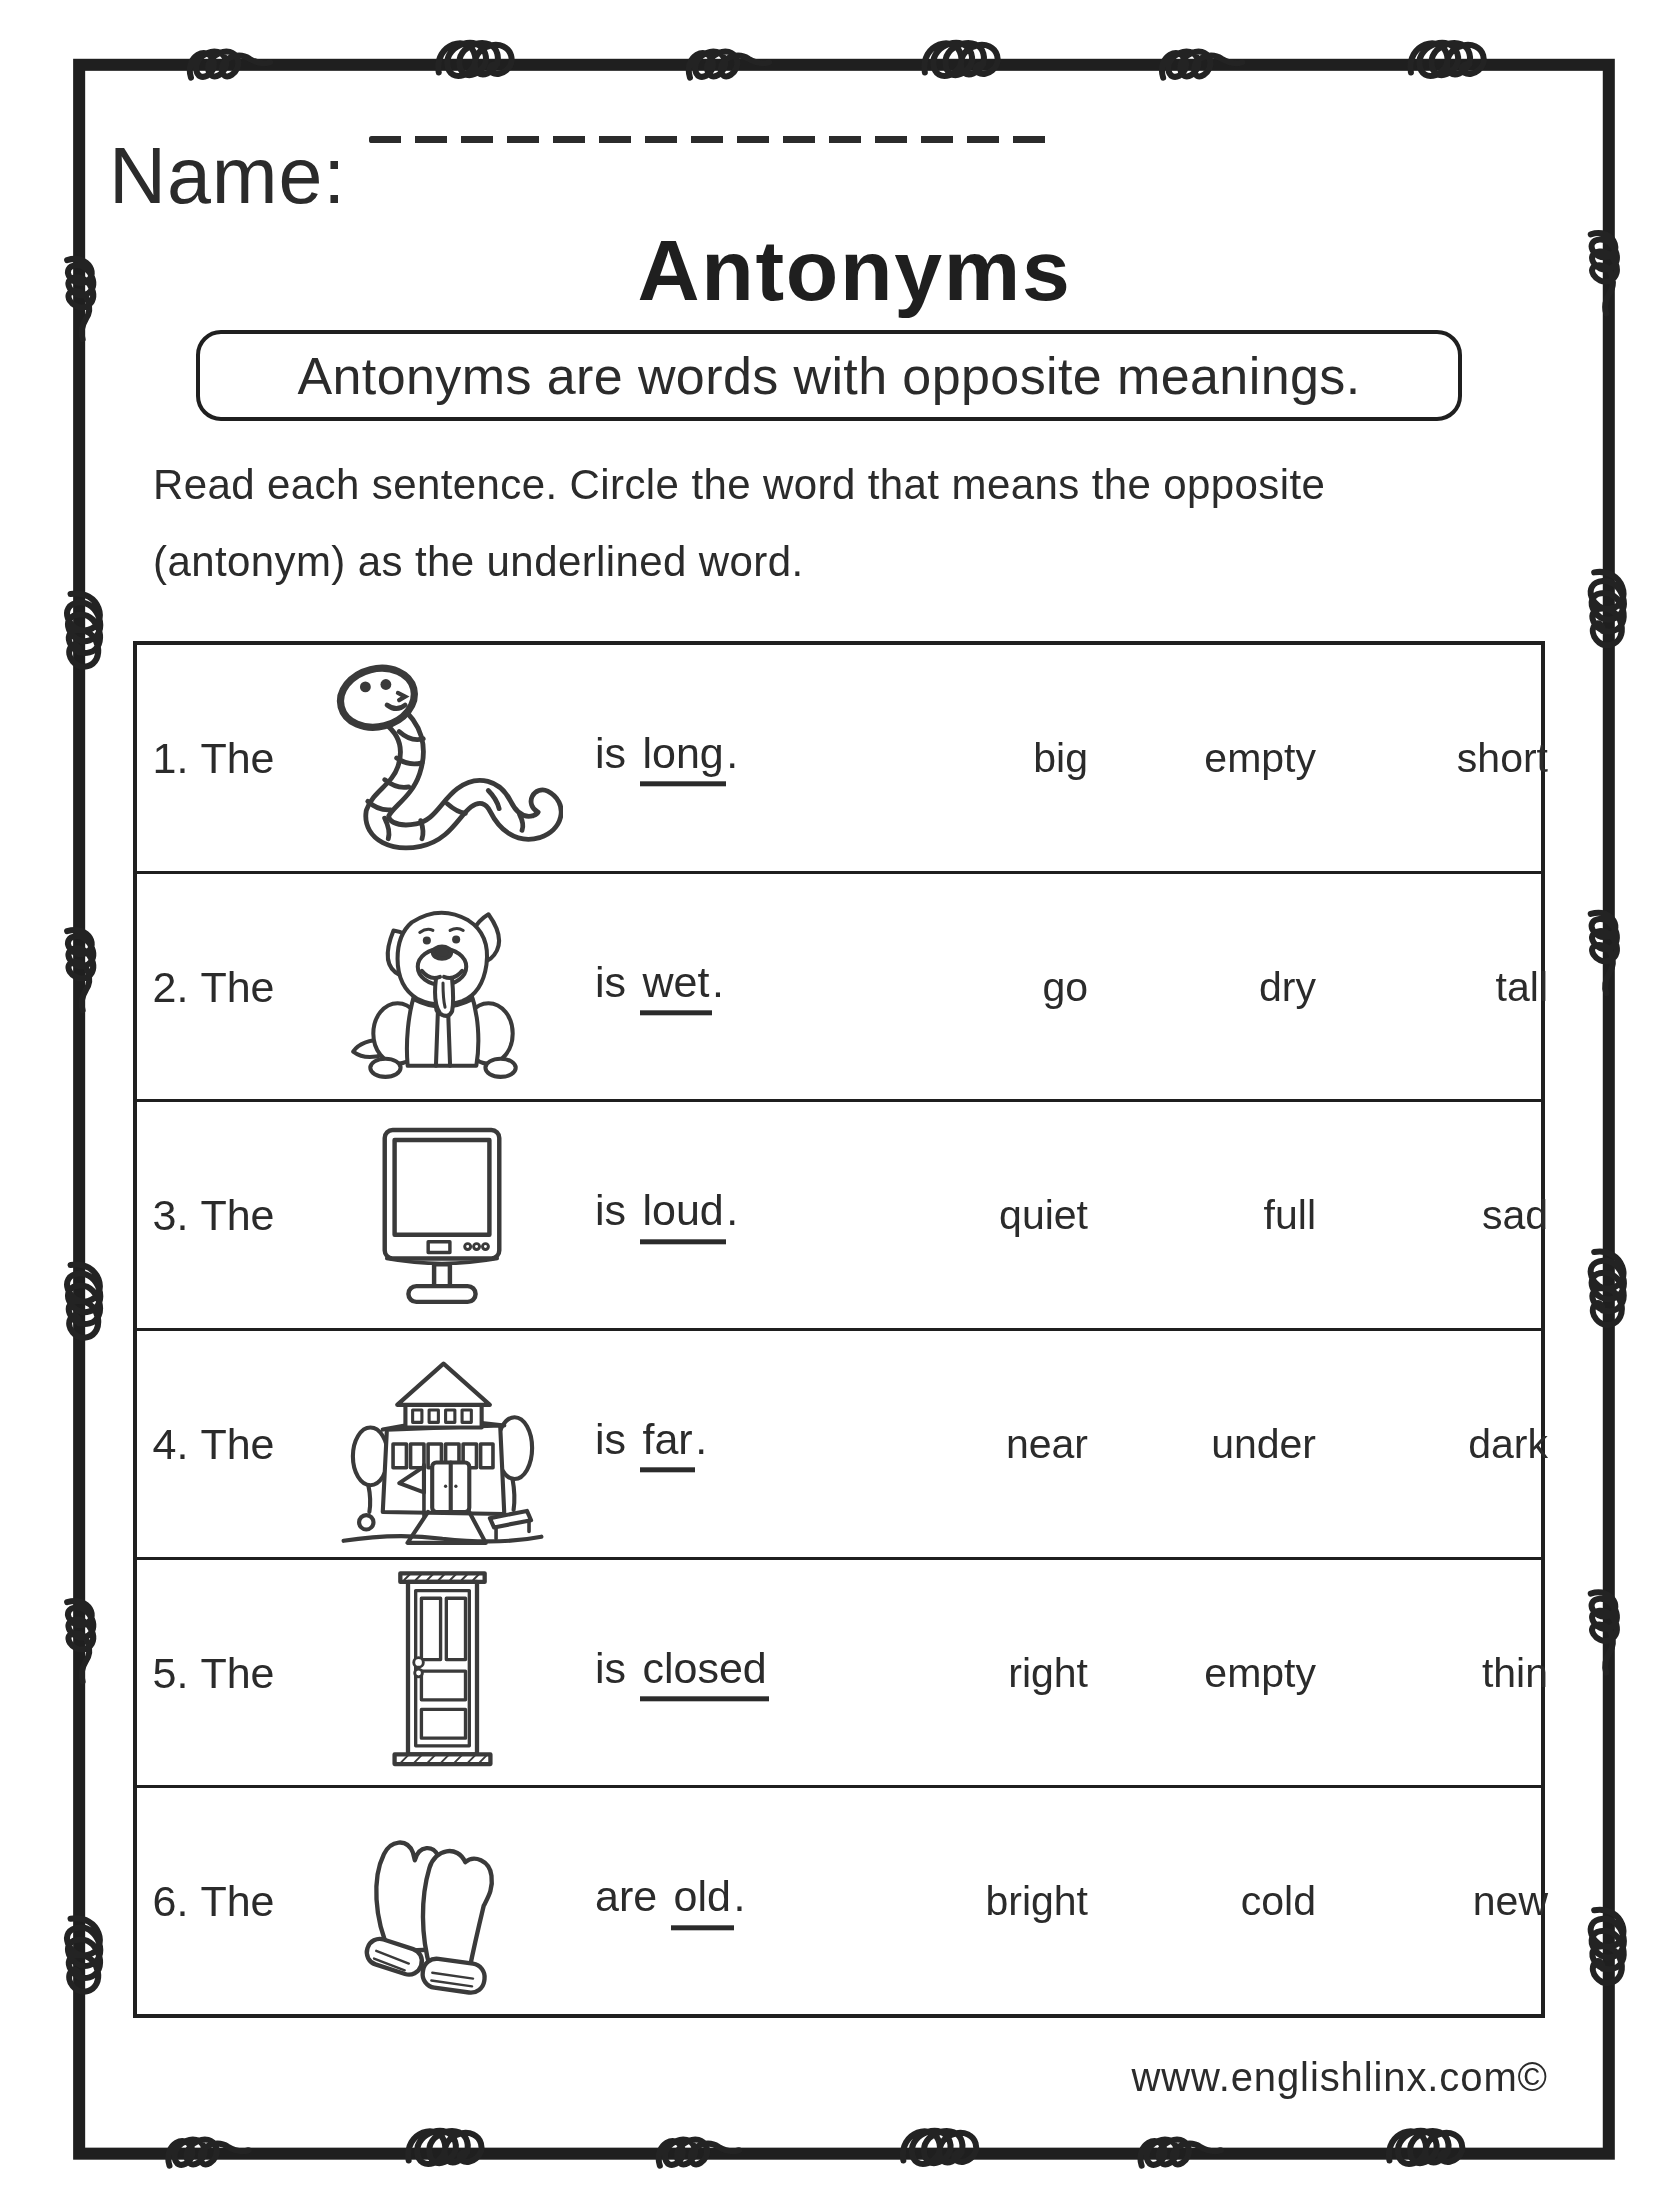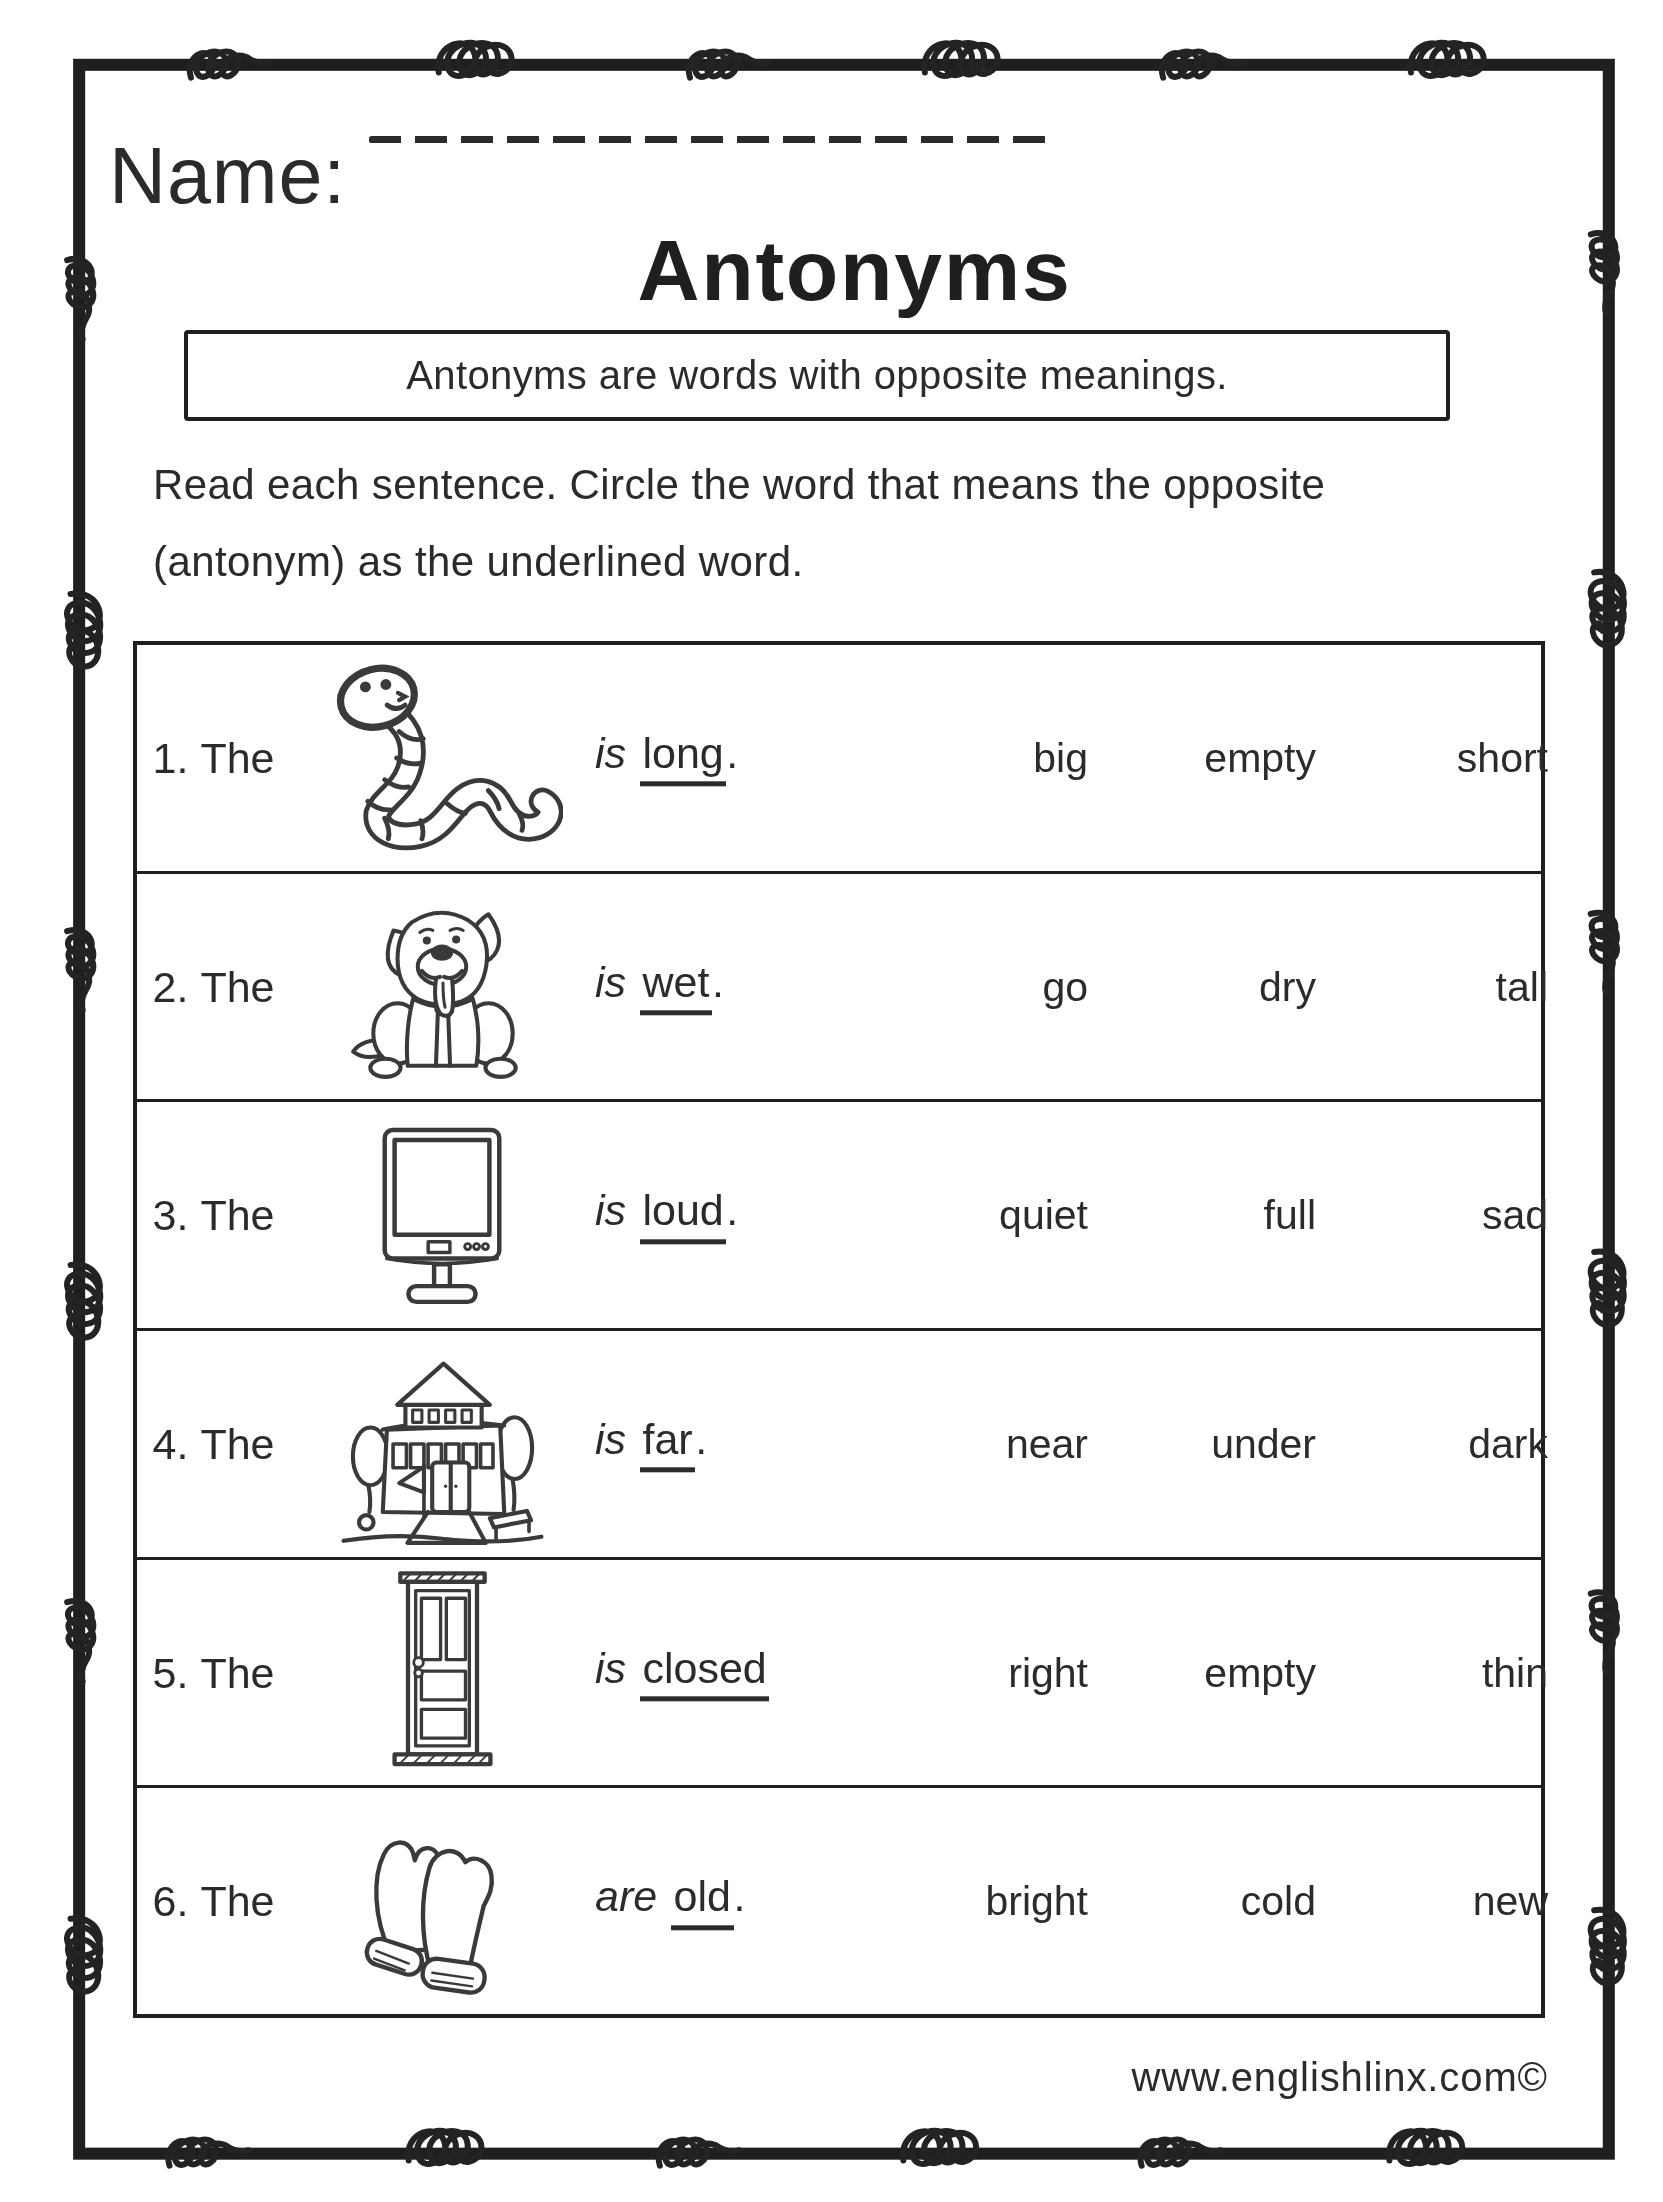--- a/index.html
+++ b/index.html
@@ -11,38 +11,38 @@
   .decor{position:absolute;left:0;top:0;width:1663px;height:2203px;pointer-events:none;}
 
   .name-row{position:absolute;left:109px;top:136px;display:flex;align-items:flex-start;}
   .name-label{font-size:79px;line-height:1;color:#2b2b2b;letter-spacing:0.9px;}
   .name-line{width:688px;height:6.9px;margin:0 0 6.9px 22.4px;border-radius:2.6px;
     background:repeating-linear-gradient(90deg,#2b2b2b 0 32px,transparent 32px 46px);}
 
   .title{position:absolute;left:133px;top:205px;width:1411px;margin:16px;text-align:center;
     font-size:86px;font-weight:700;letter-spacing:1.7px;color:#1f1f1f;}
 
-  .def-box{position:absolute;left:184px;top:330px;width:1258px;height:83px;
-    border:4.3px solid #1f1f1f;border-radius:4px;background:#fff;
-    display:flex;align-items:center;justify-content:center;font-size:40px;letter-spacing:0.4px;}
+  .def-box{position:absolute;left:196px;top:330px;width:1258px;height:83px;
+    border:4.3px solid #1f1f1f;border-radius:25px;background:#fff;
+    display:flex;align-items:center;justify-content:center;font-size:52px;letter-spacing:0.4px;}
 
   .instructions{position:absolute;left:153px;top:446px;width:1342px;font-size:42px;line-height:77px;letter-spacing:0.4px;}
 
   .table{position:absolute;left:133px;top:641px;width:1412px;height:1377px;
     border:4.3px solid #1f1f1f;display:flex;flex-direction:column;background:#fff;box-sizing:border-box;}
   .row{flex:1 1 0;position:relative;}
   .row + .row{border-top:3.4px solid #1f1f1f;}
   .numsub{position:absolute;left:15.5px;top:50%;transform:translateY(-50%);
     font-size:43px;display:flex;gap:12px;white-space:nowrap;}
   .pic{position:absolute;left:163px;top:50%;transform:translateY(-50%);width:284px;
     display:flex;align-items:center;justify-content:center;}
   .pic svg{display:block;}
   .sentence{position:absolute;left:458px;top:50%;transform:translateY(-50%);
     font-size:43px;display:flex;align-items:baseline;white-space:nowrap;}
-  .sentence .verb{margin-right:13.8px;font-style:italic;}
+  .sentence .verb{margin-right:13.8px;}
   .u{border-bottom:5.2px solid #2b2b2b;padding:0 2.6px 3.4px;}
   .c{position:absolute;top:50%;transform:translateY(-50%);width:194px;text-align:right;font-size:41px;}
   .c1{left:757px;} .c2{left:985px;} .c3{left:1217px;}
 
   .footer{position:absolute;left:133px;top:2055px;width:1415px;text-align:right;font-size:40px;letter-spacing:0.9px;}
 </style>
 </head>
 <body>
 
 <svg class="decor" viewBox="0 0 1933 2560" xmlns="http://www.w3.org/2000/svg">

